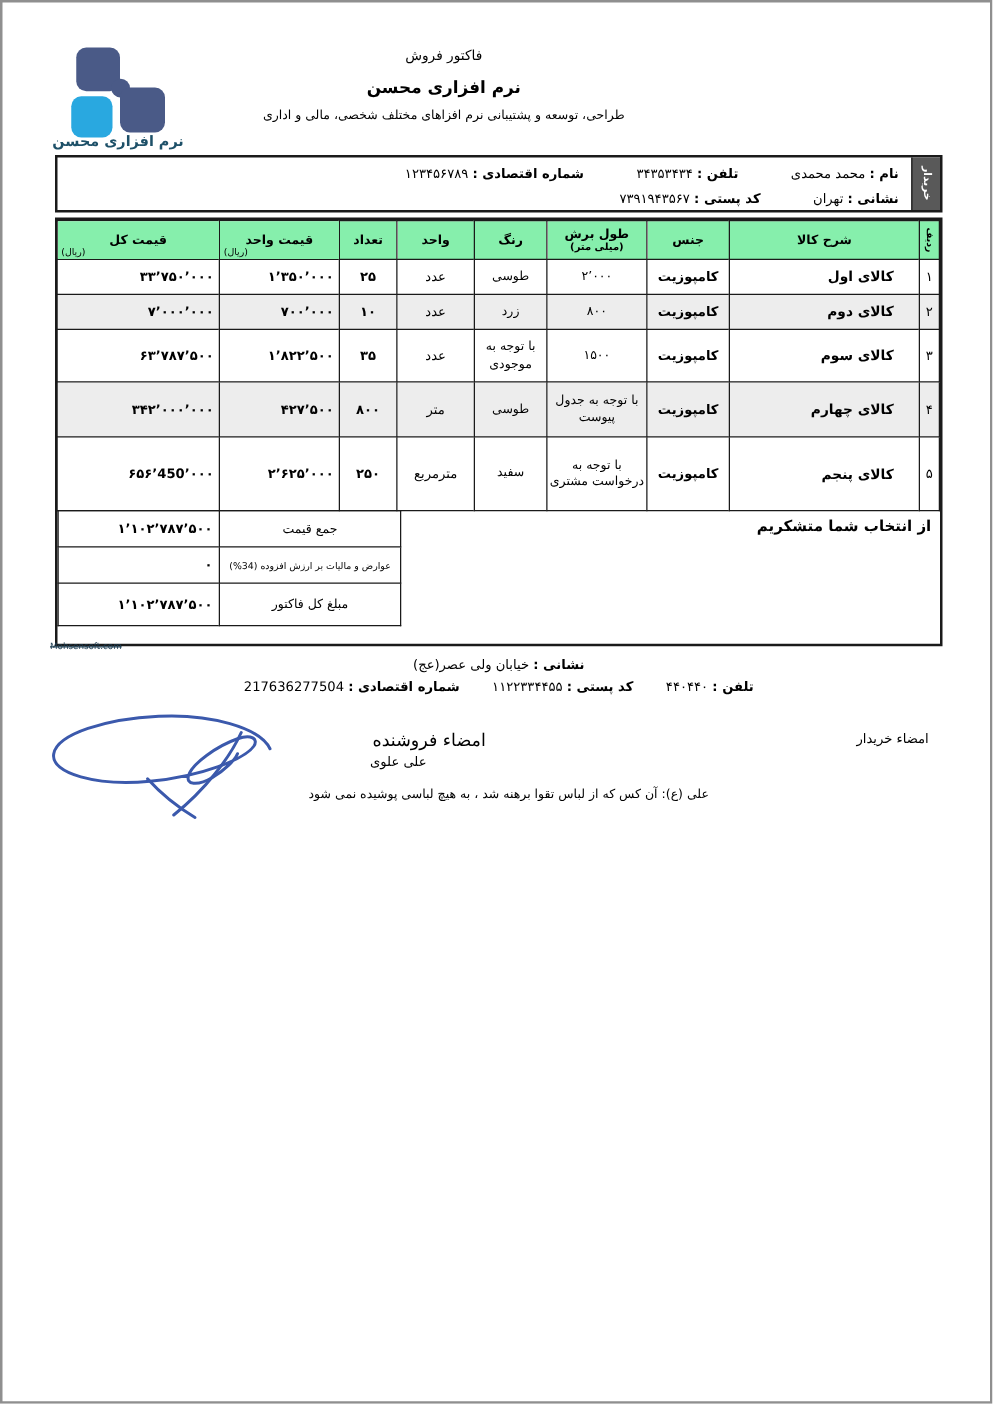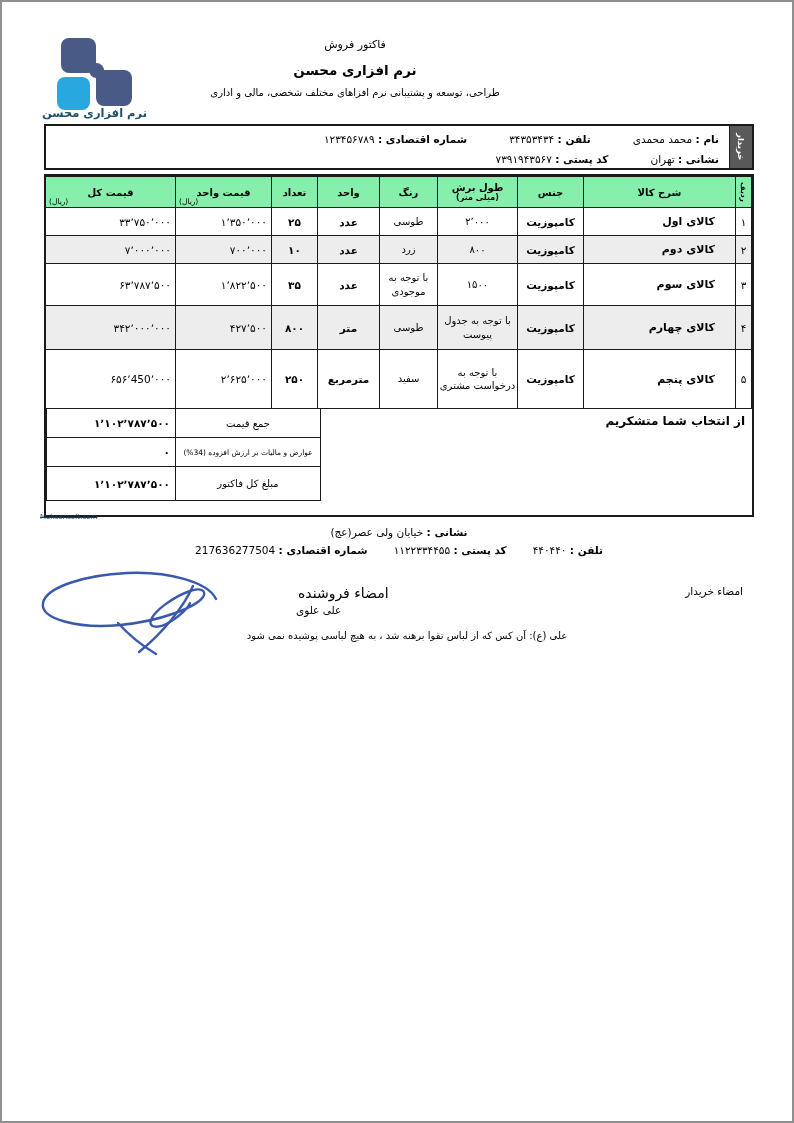--- a/index.html
+++ b/index.html
@@ -45,24 +45,24 @@
   .items{width:706px;table-layout:fixed;}
   .items th,.items td{border:1px solid #1a1a1a;overflow:hidden;}
   .items th{background:#86efac;font-size:10px;font-weight:bold;text-align:center;vertical-align:middle;}
   .items td{font-size:10.5px;text-align:center;vertical-align:middle;}
   .hrow{height:31px;}
   .rr1{height:28px;}.rr2{height:28px;}.rr3{height:42px;}.rr4{height:44px;}.rr5{height:59px;}
   .alt td{background:#ededed;}
   .vert{writing-mode:vertical-rl;margin:0 auto;font-size:7.5px;font-weight:bold;line-height:1;}
   .c-desc{text-align:right !important;padding-right:20px;font-weight:bold;font-size:11px !important;}
   .c-mat{font-weight:bold;}
-  .c-unit{font-weight:bold;margin-top:48px;}
+  .c-unit{font-weight:normal;margin-top:48px;}
   .c-qty{font-weight:bold;}
   .c-len,.c-color{font-size:10px !important;line-height:1.35;}
-  .c-price{text-align:right !important;padding-left:0;padding-right:4px;font-weight:normal;}
+  .c-price{text-align:right !important;padding-left:0;padding-right:4px;font-weight:bold;}
   .price-h{position:relative;}
   .rial{position:absolute;left:3px;bottom:1px;font-size:7.5px;font-weight:normal;}
   .len-h2{font-size:8px;font-weight:bold;}
   
   .below{position:relative;flex:1;}
   .thanks{position:absolute;top:5px;right:7px;font-size:12px;font-weight:bold;}
   .summary{position:absolute;left:0;top:-1px;width:274px;table-layout:fixed;}
   .summary td{border:1px solid #1a1a1a;vertical-align:middle;}
   .s1{height:29px;}.s2{height:29px;}.s3{height:34px;}
   .s-label{text-align:center;font-size:10px;}

